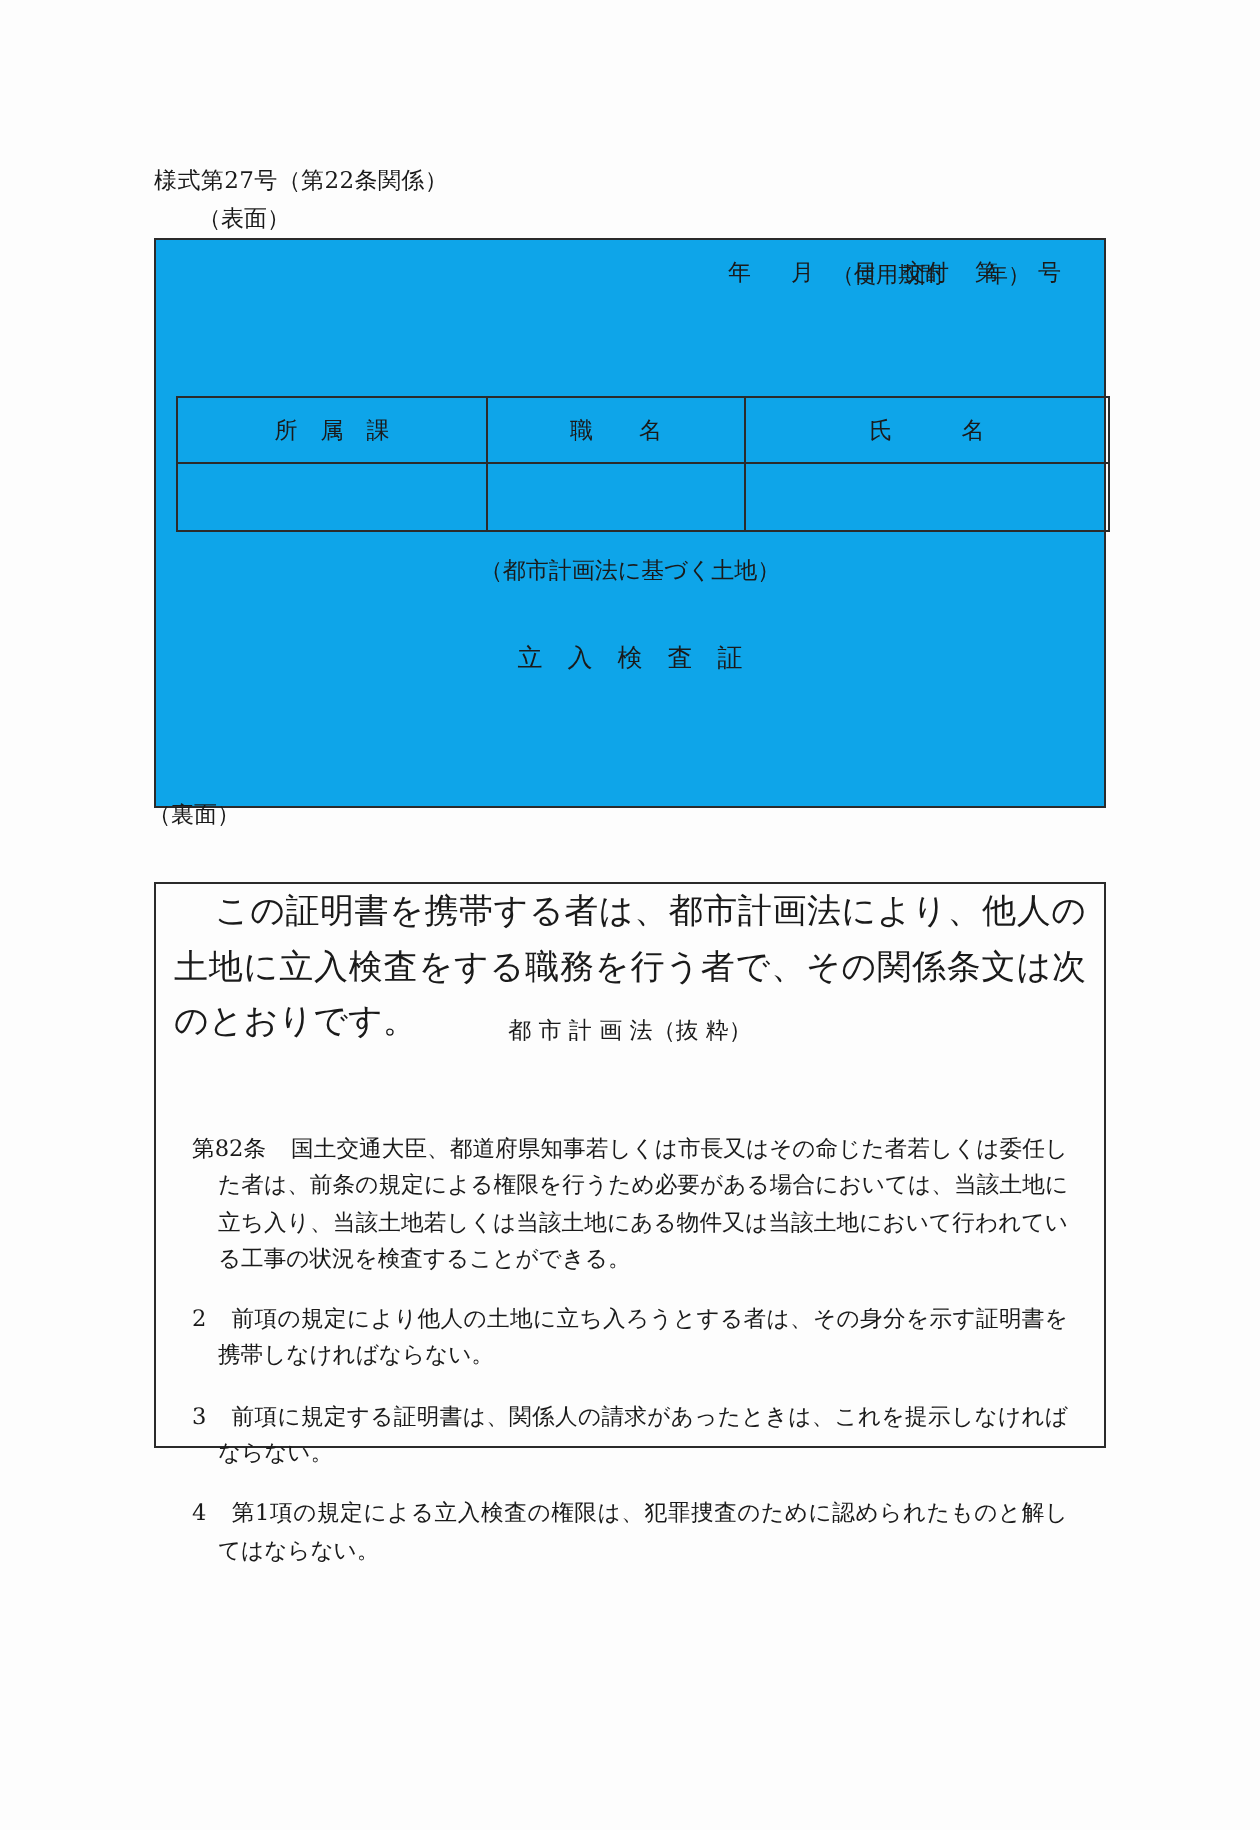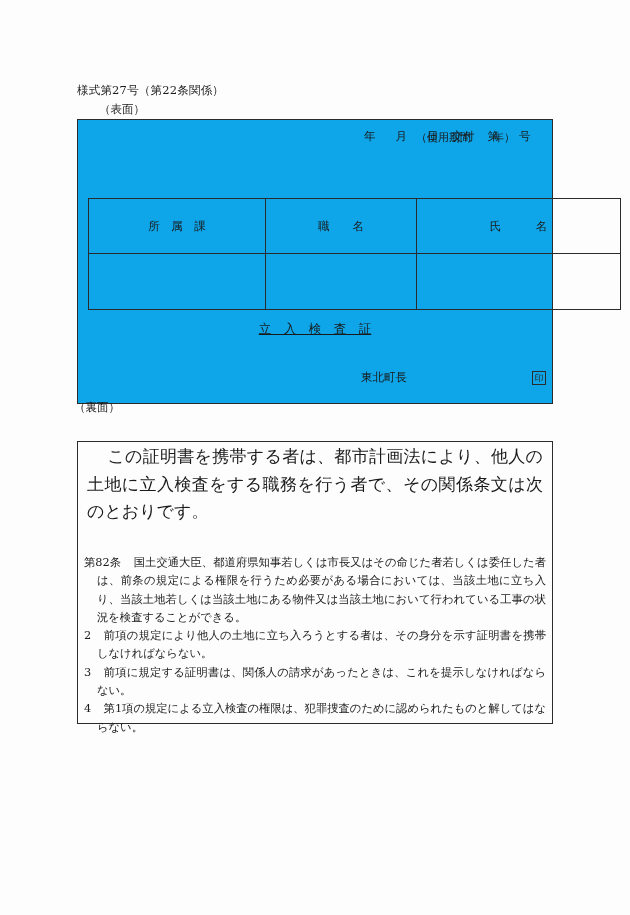--- a/index.html
+++ b/index.html
@@ -87,21 +87,21 @@
     width: 457px;
     border-collapse: collapse;
     table-layout: fixed;
   }
   .info-table td {
     border: 1px solid #2b2b2b;
     height: 30px;
     text-align: center;
     font-size: 11.5px;
     vertical-align: middle;
-    padding: 12px;
+    padding: 1px;
   }
   .info-table td.c1 { width: 152px; }
   .info-table td.c2 { width: 126px; }
   .info-table td.c3 { width: 179px; }
   .info-table tr.blank td { height: 31px; }
 
   .law-basis {
     position: absolute;
     top: 158px;
     left: 0;
@@ -111,21 +111,20 @@
   }
 
   .cert-title {
     position: absolute;
     top: 201px;
     left: 0;
     width: 100%;
     text-align: center;
     font-size: 12.5px;
     white-space: nowrap;
-    text-decoration: underline;
   }
 
   .issuer-row {
     position: absolute;
     left: 283px;
     top: 250px;
     width: 185px;
     font-size: 11.5px;
     display: flex;
     align-items: center;
@@ -181,21 +180,21 @@
     left: 6px;
     top: 112px;
     width: 462px;
   }
   .article {
     font-size: 11.3px;
     line-height: 1.62;
     text-align: justify;
     padding-left: 1.15em;
     text-indent: -1.15em;
-    margin: 0;
+    margin: 12px;
   }
   .article .numgap { display: inline-block; width: 1.1em; }
 </style>
 </head>
 <body>
 
 <div class="page">
 
   <div class="form-no">様式第27号（第22条関係）</div>
   <div class="side-label-front">（表面）</div>
@@ -216,36 +215,34 @@
         <td class="c3">氏　　　名</td>
       </tr>
       <tr class="blank">
         <td class="c1"></td>
         <td class="c2"></td>
         <td class="c3"></td>
       </tr>
     </tbody>
       </table>
 
+    <div class="law-basis">（都市計画法に基づく土地）</div>
 
     <div class="cert-title">立　入　検　査　証</div>
 
-    <div class="issuer-row">
-      <span>東北町長</span>
-      <span class="seal-box">印</span>
-    </div>
 
   </div>
 
   <div class="side-label-back">（裏面）</div>
 
   <div class="back-box">
 
     <div class="intro-para">この証明書を携帯する者は、都市計画法により、他人の土地に立入検査をする職務を行う者で、その関係条文は次のとおりです。</div>
 
+    <div class="law-heading">都 市 計 画 法（抜 粋）</div>
 
     <div class="articles">
       <p class="article"><span>第82条</span><span class="numgap"></span><span>国土交通大臣、都道府県知事若しくは市長又はその命じた者若しくは委任した者は、前条の規定による権限を行うため必要がある場合においては、当該土地に立ち入り、当該土地若しくは当該土地にある物件又は当該土地において行われている工事の状況を検査することができる。</span></p>
       <p class="article"><span>2</span><span class="numgap"></span><span>前項の規定により他人の土地に立ち入ろうとする者は、その身分を示す証明書を携帯しなければならない。</span></p>
       <p class="article"><span>3</span><span class="numgap"></span><span>前項に規定する証明書は、関係人の請求があったときは、これを提示しなければならない。</span></p>
       <p class="article"><span>4</span><span class="numgap"></span><span>第1項の規定による立入検査の権限は、犯罪捜査のために認められたものと解してはならない。</span></p>
     </div>
 
   </div>
 

